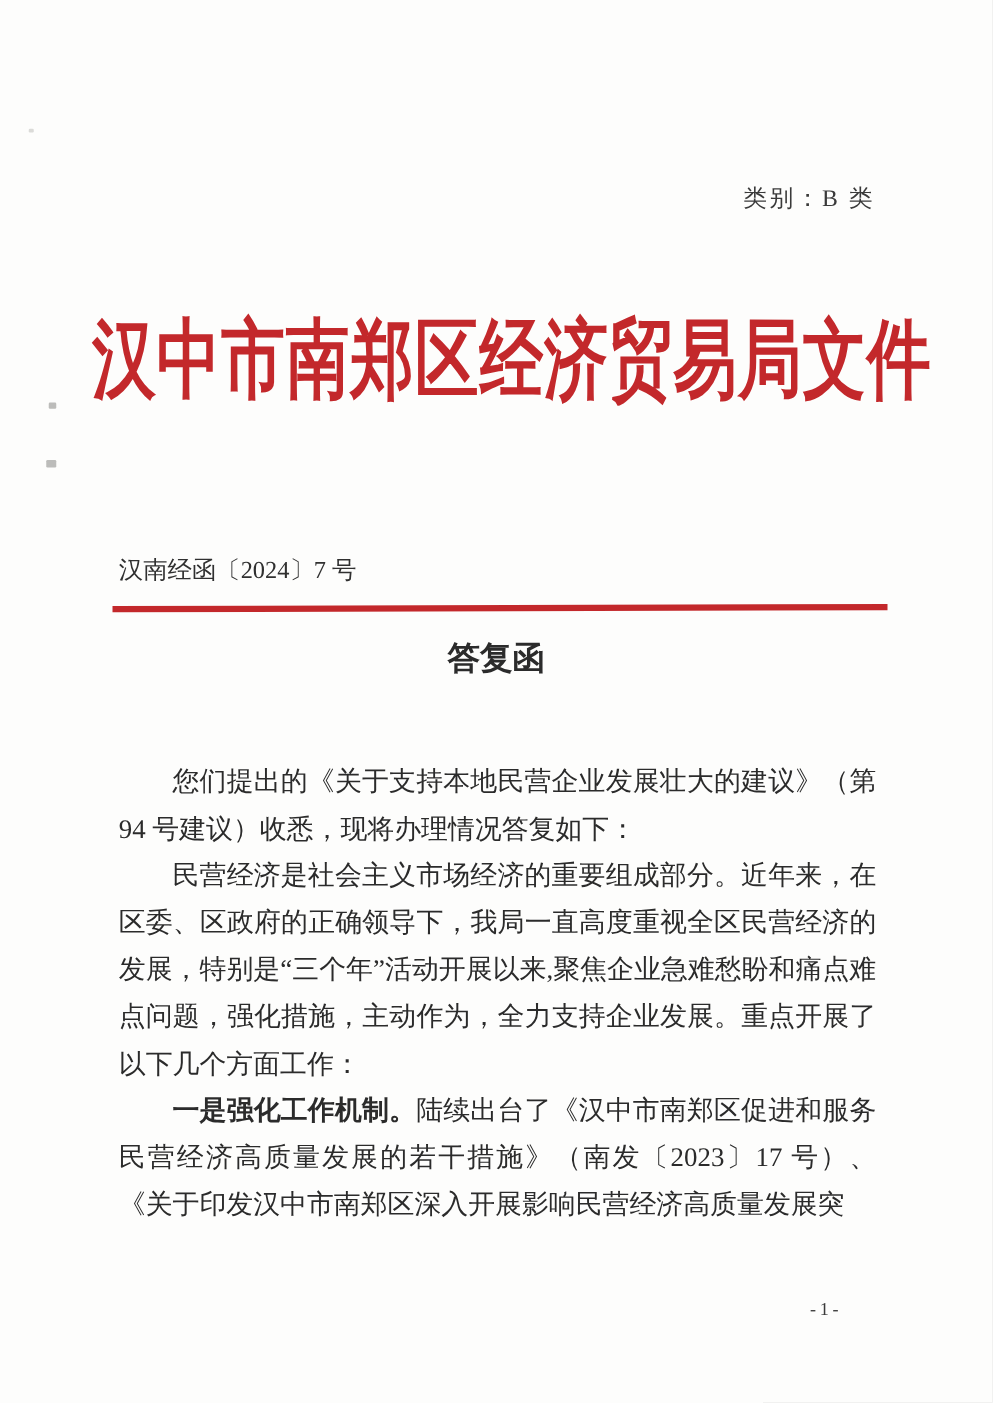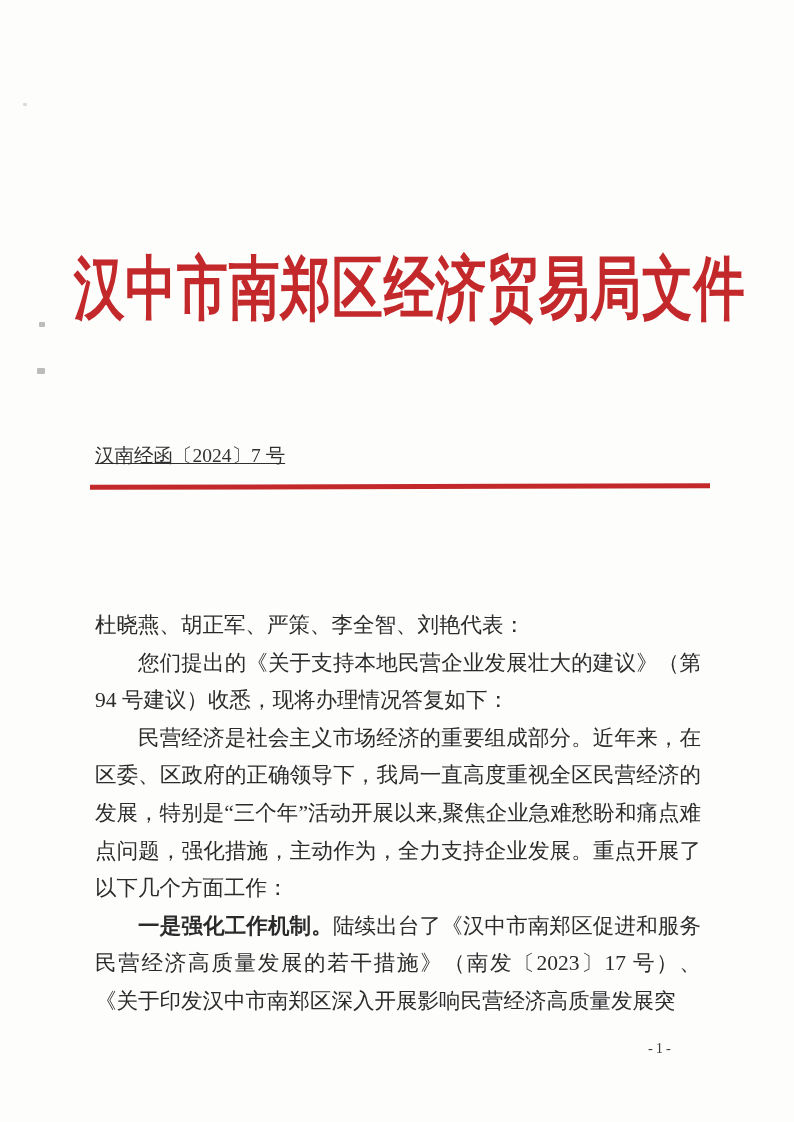--- a/index.html
+++ b/index.html
@@ -48,21 +48,20 @@
   }
   .ref-row {
     position: absolute;
     top: 442px;
     left: 95px;
     width: 585px;
     display: flex;
     justify-content: space-between;
     font-size: 19.5px;
     color: #303030;
-    text-decoration: underline;
   }
   .red-line {
     position: absolute;
     top: 484px;
     left: 90px;
     width: 620px;
     height: 4.5px;
     margin: 0;
     border: none;
     background: var(--accent, #c3282b);
@@ -110,36 +109,37 @@
   }
   .speck-1 { top: 322px; left: 39px; width: 6px; height: 5px; }
   .speck-2 { top: 368px; left: 37px; width: 8px; height: 6px; }
   .speck-3 { top: 103px; left: 23px; width: 4px; height: 3px; opacity: 0.35; }
 </style>
 </head>
 <body>
 
 <div class="page">
 
+  <div class="category">类别：B 类</div>
 
   <div class="agency-wrap">
     <h1 class="agency">汉中市南郑区经济贸易局文件</h1>
   </div>
 
   <div class="ref-row">
     <span>汉南经函〔2024〕7 号</span>
   </div>
 
   <hr class="red-line">
 
   <h2 class="doc-title">
+    <span class="line">答复函</span>
   </h2>
 
   <div class="body-text">
-    <p class="no-indent">杜晓燕、胡正军、严策、李全智、刘艳代表：</p>
     <p>您们提出的《关于支持本地民营企业发展壮大的建议》（第 94 号建议）收悉，现将办理情况答复如下：</p>
     <p>民营经济是社会主义市场经济的重要组成部分。近年来，在区委、区政府的正确领导下，我局一直高度重视全区民营经济的发展，特别是“三个年”活动开展以来,聚焦企业急难愁盼和痛点难点问题，强化措施，主动作为，全力支持企业发展。重点开展了以下几个方面工作：</p>
     <p><strong>一是强化工作机制。</strong><span>陆续出台了《汉中市南郑区促进和服务民营经济高质量发展的若干措施》（南发〔2023〕17 号）、《关于印发汉中市南郑区深入开展影响民营经济高质量发展突</span></p>
   </div>
 
   <div class="page-number">-1-</div>
 
   <div class="speck speck-1"></div>
   <div class="speck speck-2"></div>
   <div class="speck speck-3"></div>

